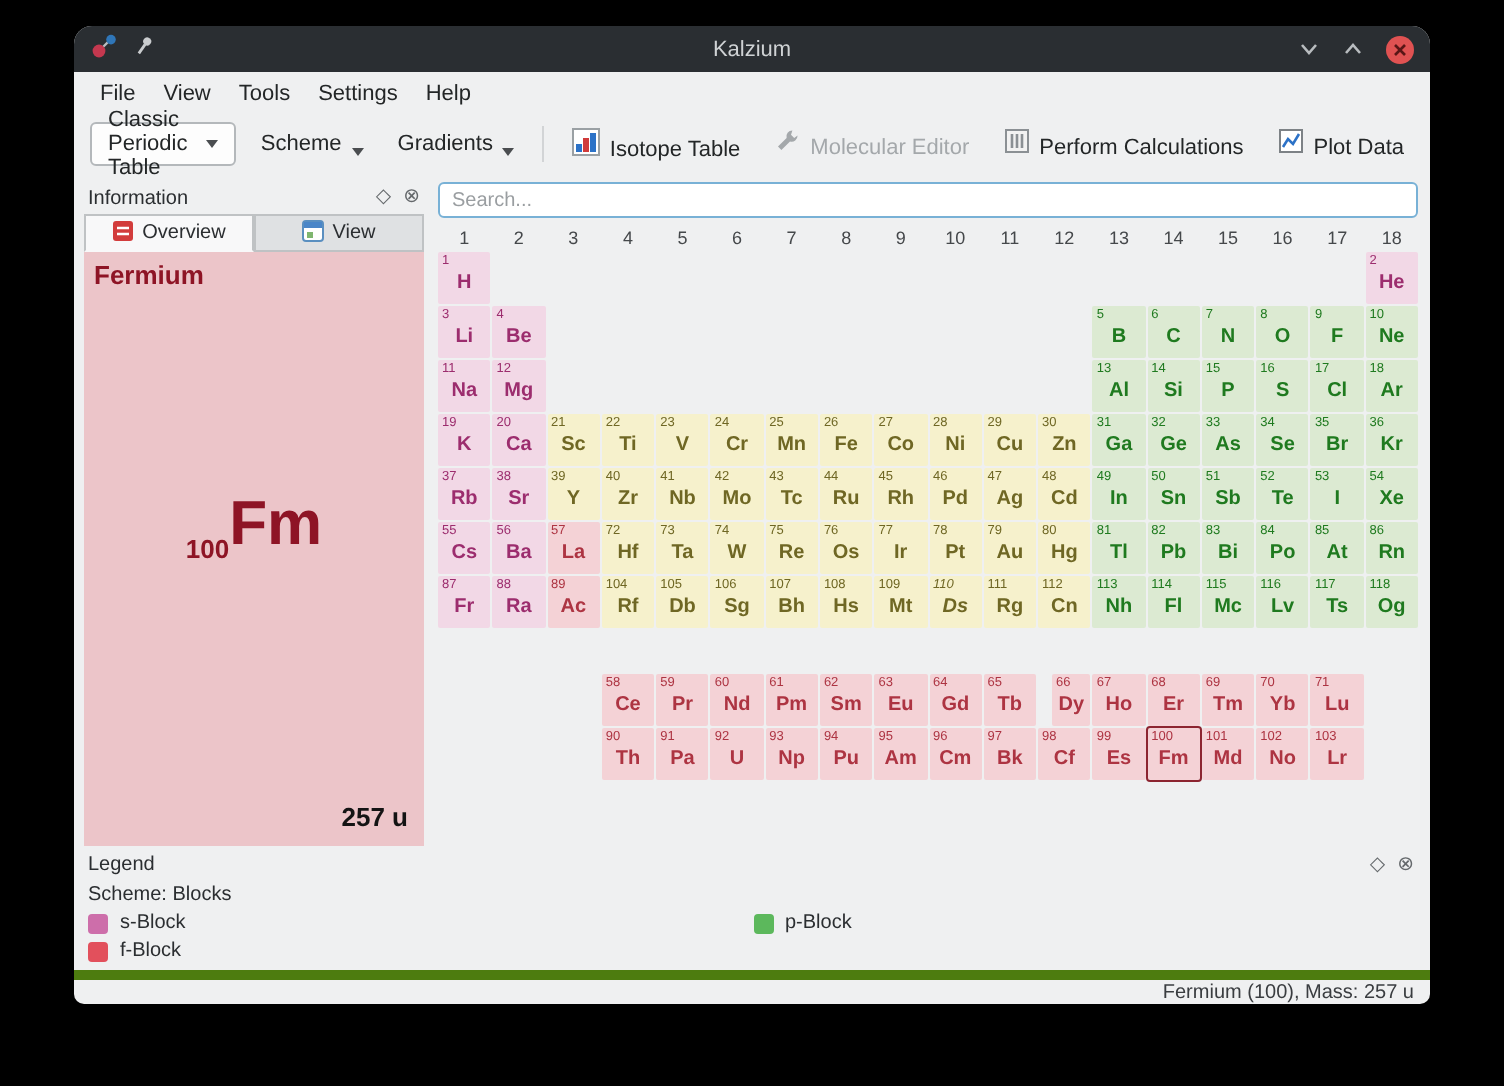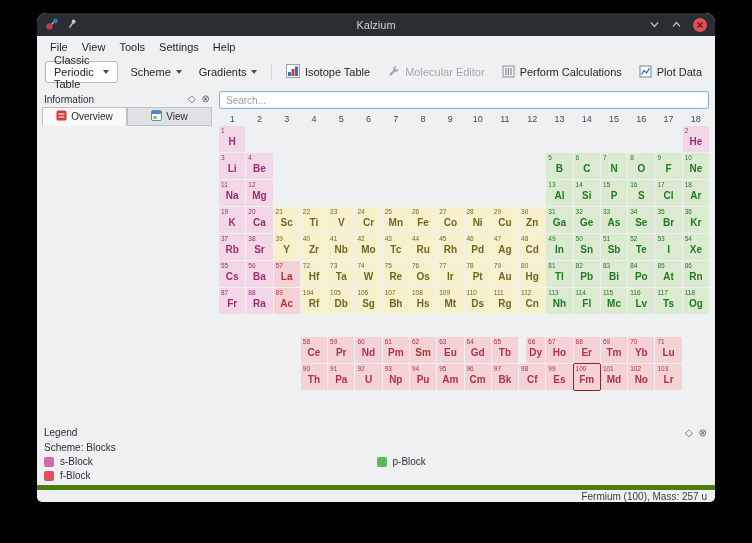--- a/index.html
+++ b/index.html
@@ -24,21 +24,21 @@
   .menubar { flex:0 0 21px; display:flex; align-items:center; padding:0 6px; font-size:11px; color:#232627; }
   .menu-item { padding:2px 7px; border-radius:3px; cursor:default; }
 
   
   .toolbar { flex:0 0 30px; display:flex; align-items:center; padding:0 8px; gap:7px;
              font-size:11px; color:#232627; }
   .combo { background:#fdfdfd; border:1px solid #b4b8bb; border-radius:3px; height:22px;
            display:flex; align-items:center; gap:9px; padding:0 8px; }
   .chev { width:0; height:0; border-left:3.5px solid transparent; border-right:3.5px solid transparent;
           border-top:4px solid #4a4d50; display:inline-block; }
-  .tool-btn { display:flex; align-items:center; gap:5px; padding:3px 5px; border-radius:3px; white-space:nowrap; }
+  .tool-btn { display:flex; align-items:flex-end; gap:5px; padding:3px 5px; border-radius:3px; white-space:nowrap; }
   .tool-btn.disabled { color:#a4a8ab; }
   .tb-sep { width:1px; height:18px; background:#d2d4d6; margin:0 2px; }
 
   
   .main { flex:1; display:flex; padding:4px 6px 0 5px; gap:7px; min-height:0; }
 
   .dock { flex:0 0 170px; display:flex; flex-direction:column; min-height:0; }
   .dock-header { flex:0 0 16px; display:flex; align-items:center; font-size:10px; color:#2b2e31; padding:0 2px; }
   .dock-header .spacer { flex:1; }
   .dock-btn { color:#65696c; font-size:10px; margin-left:6px; line-height:10px; }
@@ -212,20 +212,27 @@
             <span>
               <svg width="11" height="11" viewBox="0 0 11 11">
                 <rect x="0.5" y="0.5" width="10" height="10" rx="1.5" fill="#ffffff" stroke="#5a8fc0"></rect>
                 <rect x="1" y="1" width="9" height="3" fill="#4a86c8"></rect>
                 <rect x="2.5" y="6" width="3" height="3" fill="#7fb66f"></rect>
               </svg>
             </span>
             <span>View</span>
           </div>
         </div>
+        <div class="info-content">
+          <div class="element-name">Fermium</div>
+          <div class="big-symbol">
+            <span class="bsub">100</span><span class="bsym">Fm</span>
+          </div>
+          <div class="mass">257 u</div>
+        </div>
       </div>
 
       <div class="table-area">
         <input class="search-input" type="text" placeholder="Search..." style="">
         <div class="group-row" id="group-row">
             <div>1</div>
             <div>2</div>
             <div>3</div>
             <div>4</div>
             <div>5</div>
@@ -561,21 +568,21 @@
               <span class="tsym">Bh</span>
             </div>
             <div class="tile" style="grid-area: 7 / 8; background: rgb(246, 241, 204); color: rgb(111, 103, 36);">
               <span class="tnum">108</span>
               <span class="tsym">Hs</span>
             </div>
             <div class="tile" style="grid-area: 7 / 9; background: rgb(246, 241, 204); color: rgb(111, 103, 36);">
               <span class="tnum">109</span>
               <span class="tsym">Mt</span>
             </div>
-            <div class="tile" style="grid-area: 7 / 10; background: rgb(246, 241, 204); color: rgb(111, 103, 36);">
+            <div class="tile" style="grid-area: 7 / 10; background: rgb(246, 241, 204); color: rgb(111, 103, 36); font-style: italic;">
               <span class="tnum">110</span>
               <span class="tsym">Ds</span>
             </div>
             <div class="tile" style="grid-area: 7 / 11; background: rgb(246, 241, 204); color: rgb(111, 103, 36);">
               <span class="tnum">111</span>
               <span class="tsym">Rg</span>
             </div>
             <div class="tile" style="grid-area: 7 / 12; background: rgb(246, 241, 204); color: rgb(111, 103, 36);">
               <span class="tnum">112</span>
               <span class="tsym">Cn</span>

